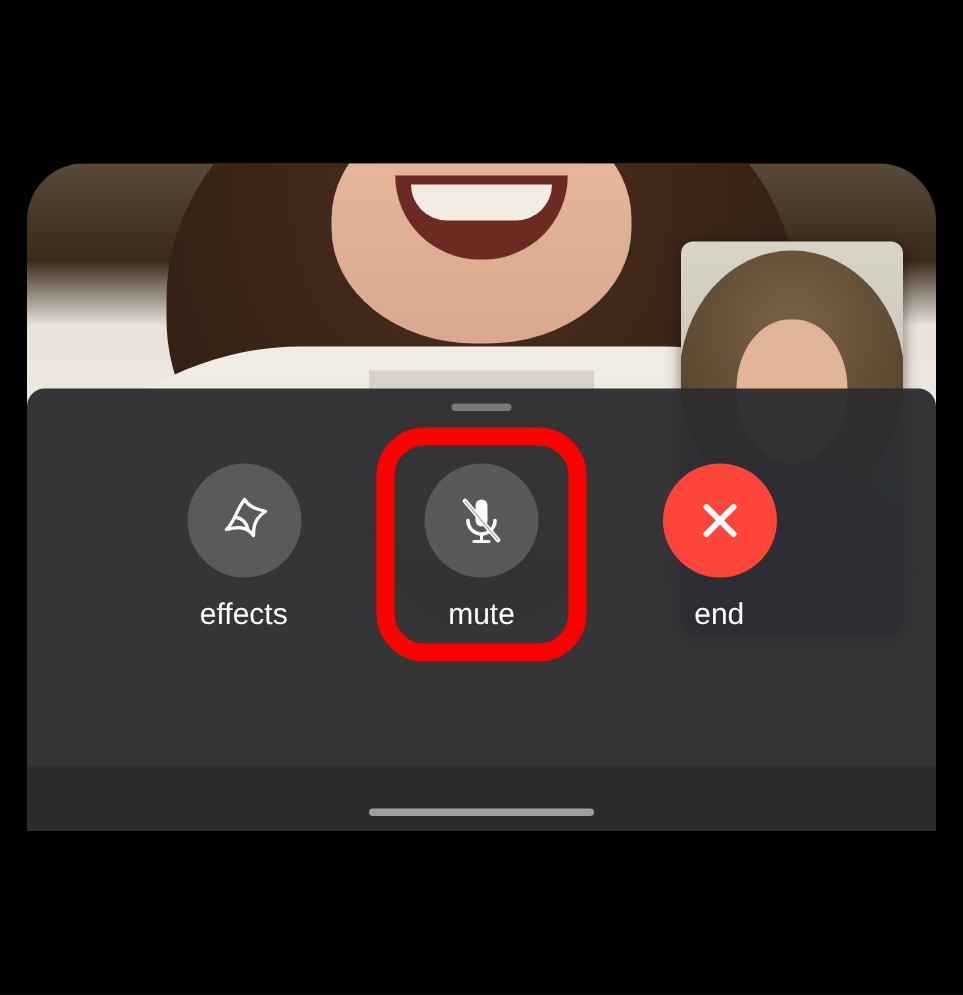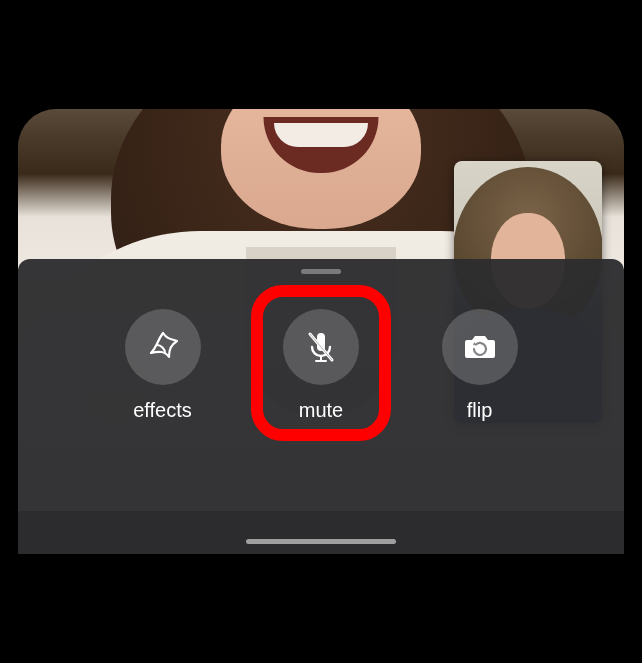--- a/index.html
+++ b/index.html
@@ -258,31 +258,30 @@
               <path d="M11 20 a9 9 0 0 0 18 0" fill="none" stroke="#fff" stroke-width="2.4" stroke-linecap="round"></path>
               <rect x="19" y="29" width="2" height="5"></rect>
               <rect x="14" y="33" width="12" height="2" rx="1"></rect>
               <line x1="9" y1="7" x2="31" y2="33" stroke="#fff" stroke-width="3" stroke-linecap="round"></line>
               <line x1="9" y1="7" x2="31" y2="33" stroke="rgba(120,120,122,0.55)" stroke-width="1"></line>
             </svg>
           </div>
           <div class="control-label">mute</div>
         </div>
 
+
         <div class="control">
-          <div class="control-circle">
-            <svg class="icon-svg" width="42" height="42" viewBox="0 0 42 42" fill="#fff">
-              <path d="M8 14 h5 l3-4 h10 l3 4 h5 a2 2 0 0 1 2 2 v14 a2 2 0 0 1 -2 2 H8 a2 2 0 0 1 -2-2 V16 a2 2 0 0 1 2-2 Z"></path>
-              <path d="M15 23 a6 6 0 1 0 2-4.5" fill="none" stroke="rgba(120,120,122,0.9)" stroke-width="2.2" stroke-linecap="round"></path>
-              <path d="M15 16 l2 2.5 l-3 1 Z" fill="rgba(120,120,122,0.9)"></path>
+          <div class="control-circle end">
+            <svg class="icon-svg" width="36" height="36" viewBox="0 0 36 36" stroke="#fff" stroke-width="4" stroke-linecap="round">
+              <line x1="9" y1="9" x2="27" y2="27"></line>
+              <line x1="27" y1="9" x2="9" y2="27"></line>
             </svg>
           </div>
-          <div class="control-label">flip</div>
+          <div class="control-label">end</div>
         </div>
-
 
       </div>
 
       <div class="home-indicator"></div>
     </div>
 
   </div>
 </div>
 
 </body></html>

